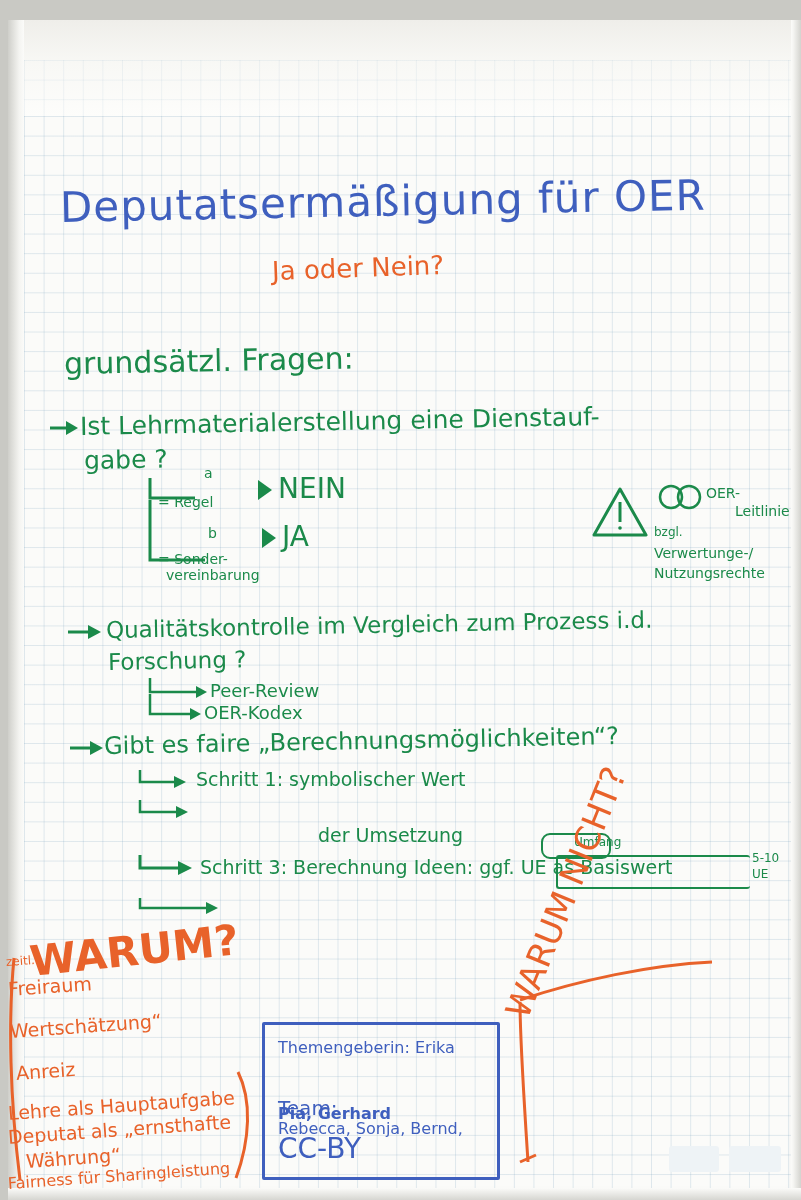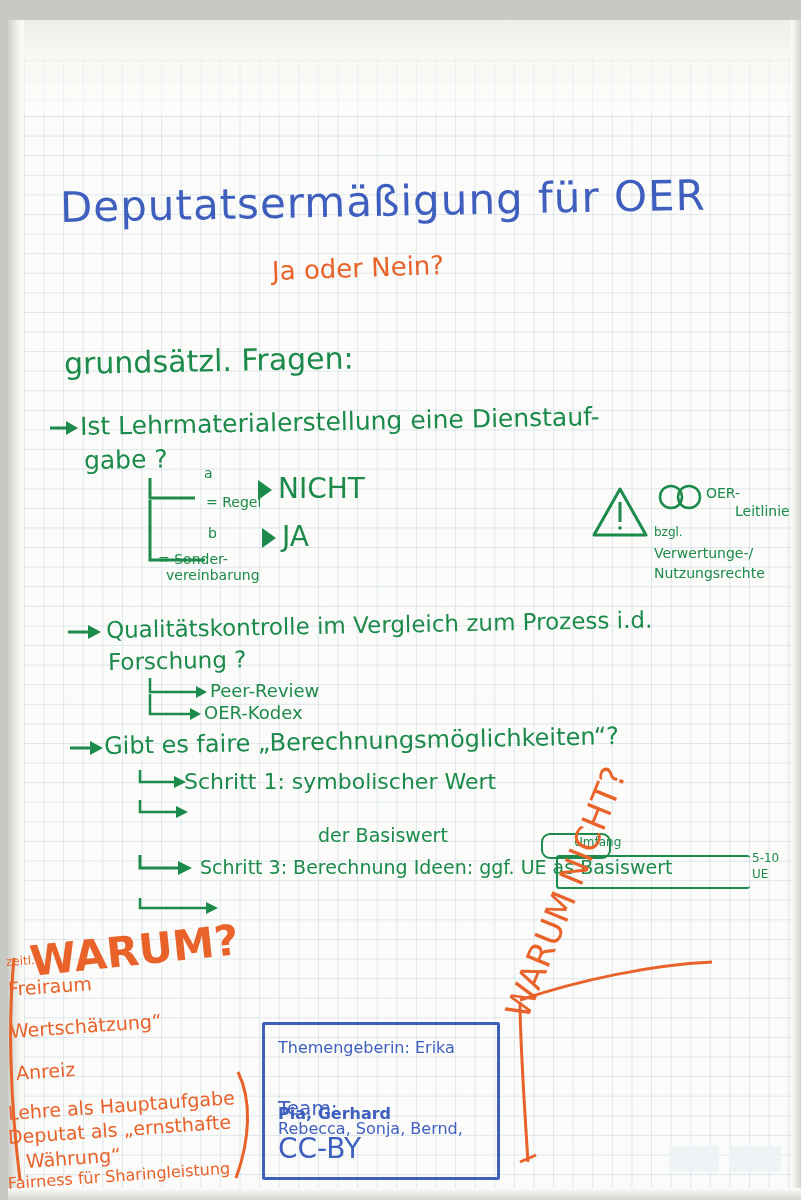--- a/index.html
+++ b/index.html
@@ -154,43 +154,43 @@
 
   <div class="hw blue t-title sk" style="left:60px;top:186px;font-size:42px;">Deputatsermäßigung für OER</div>
   <div class="hw orange t-sub sk2" style="left:272px;top:258px;">Ja oder Nein?</div>
 
   <div class="hw green t-h2 sk" style="left:64px;top:348px;">grundsätzl. Fragen:</div>
 
   <div class="hw green t-body sk" style="left:80px;top:414px;font-size:25px;">Ist  Lehrmaterialerstellung eine Dienstauf-</div>
   <div class="hw green t-body sk" style="left:84px;top:448px;font-size:25px;">gabe ?</div>
 
   <div class="hw green t-small" style="left:204px;top:466px;">a</div>
-  <div class="hw green t-small" style="left:158px;top:495px;margin-left:48px;">= Regel</div>
-  <div class="hw green t-body" style="left:278px;top:474px;font-size:28px;">NICHT</div>
+  <div class="hw green t-small" style="left:158px;top:495px;">= Regel</div>
+  <div class="hw green t-body" style="left:278px;top:474px;font-size:28px;">NEIN</div>
 
   <div class="hw green t-small" style="left:208px;top:526px;">b</div>
   <div class="hw green t-small" style="left:158px;top:552px;">= Sonder-</div>
   <div class="hw green t-small" style="left:166px;top:568px;">vereinbarung</div>
   <div class="hw green t-body" style="left:282px;top:522px;font-size:28px;">JA</div>
 
   <div class="hw green t-small" style="left:706px;top:486px;">OER-</div>
   <div class="hw green t-small" style="left:735px;top:504px;">Leitlinie</div>
   <div class="hw green t-tiny" style="left:654px;top:526px;">bzgl.</div>
   <div class="hw green t-small" style="left:654px;top:546px;">Verwertunge-/</div>
   <div class="hw green t-small" style="left:654px;top:566px;">Nutzungsrechte</div>
 
   <div class="hw green t-body sk" style="left:106px;top:618px;font-size:23px;">Qualitätskontrolle im Vergleich zum Prozess i.d.</div>
   <div class="hw green t-body sk" style="left:108px;top:650px;font-size:23px;">Forschung ?</div>
   <div class="hw green t-body-s" style="left:210px;top:682px;">Peer-Review</div>
   <div class="hw green t-body-s" style="left:204px;top:704px;">OER-Kodex</div>
 
   <div class="hw green t-body sk" style="left:104px;top:734px;font-size:24px;">Gibt es faire „Berechnungsmöglichkeiten“?</div>
 
-  <div class="hw green t-body-s" style="left:184px;top:770px;font-size:22px;">Schritt 1: symbolischer Wert</div>
-  <div class="hw green t-body-s" style="left:318px;top:826px;font-size:19px;">der Basiswert</div>
+  <div class="hw green t-body-s" style="left:196px;top:770px;font-size:19px;">Schritt 1: symbolischer Wert</div>
+  <div class="hw green t-body-s" style="left:318px;top:826px;font-size:19px;">der Umsetzung</div>
 
   <div class="box-umfang"></div>
   <div class="hw green t-tiny" style="left:574px;top:836px;">Umfang</div>
 
   <div class="hw green t-body-s" style="left:200px;top:858px;font-size:19px;">Schritt 3: Berechnung Ideen: ggf. UE as Basiswert</div>
   <div class="box-ue"></div>
   <div class="hw green t-tiny" style="left:752px;top:852px;">5-10</div>
   <div class="hw green t-tiny" style="left:752px;top:868px;">UE</div>
 
 

